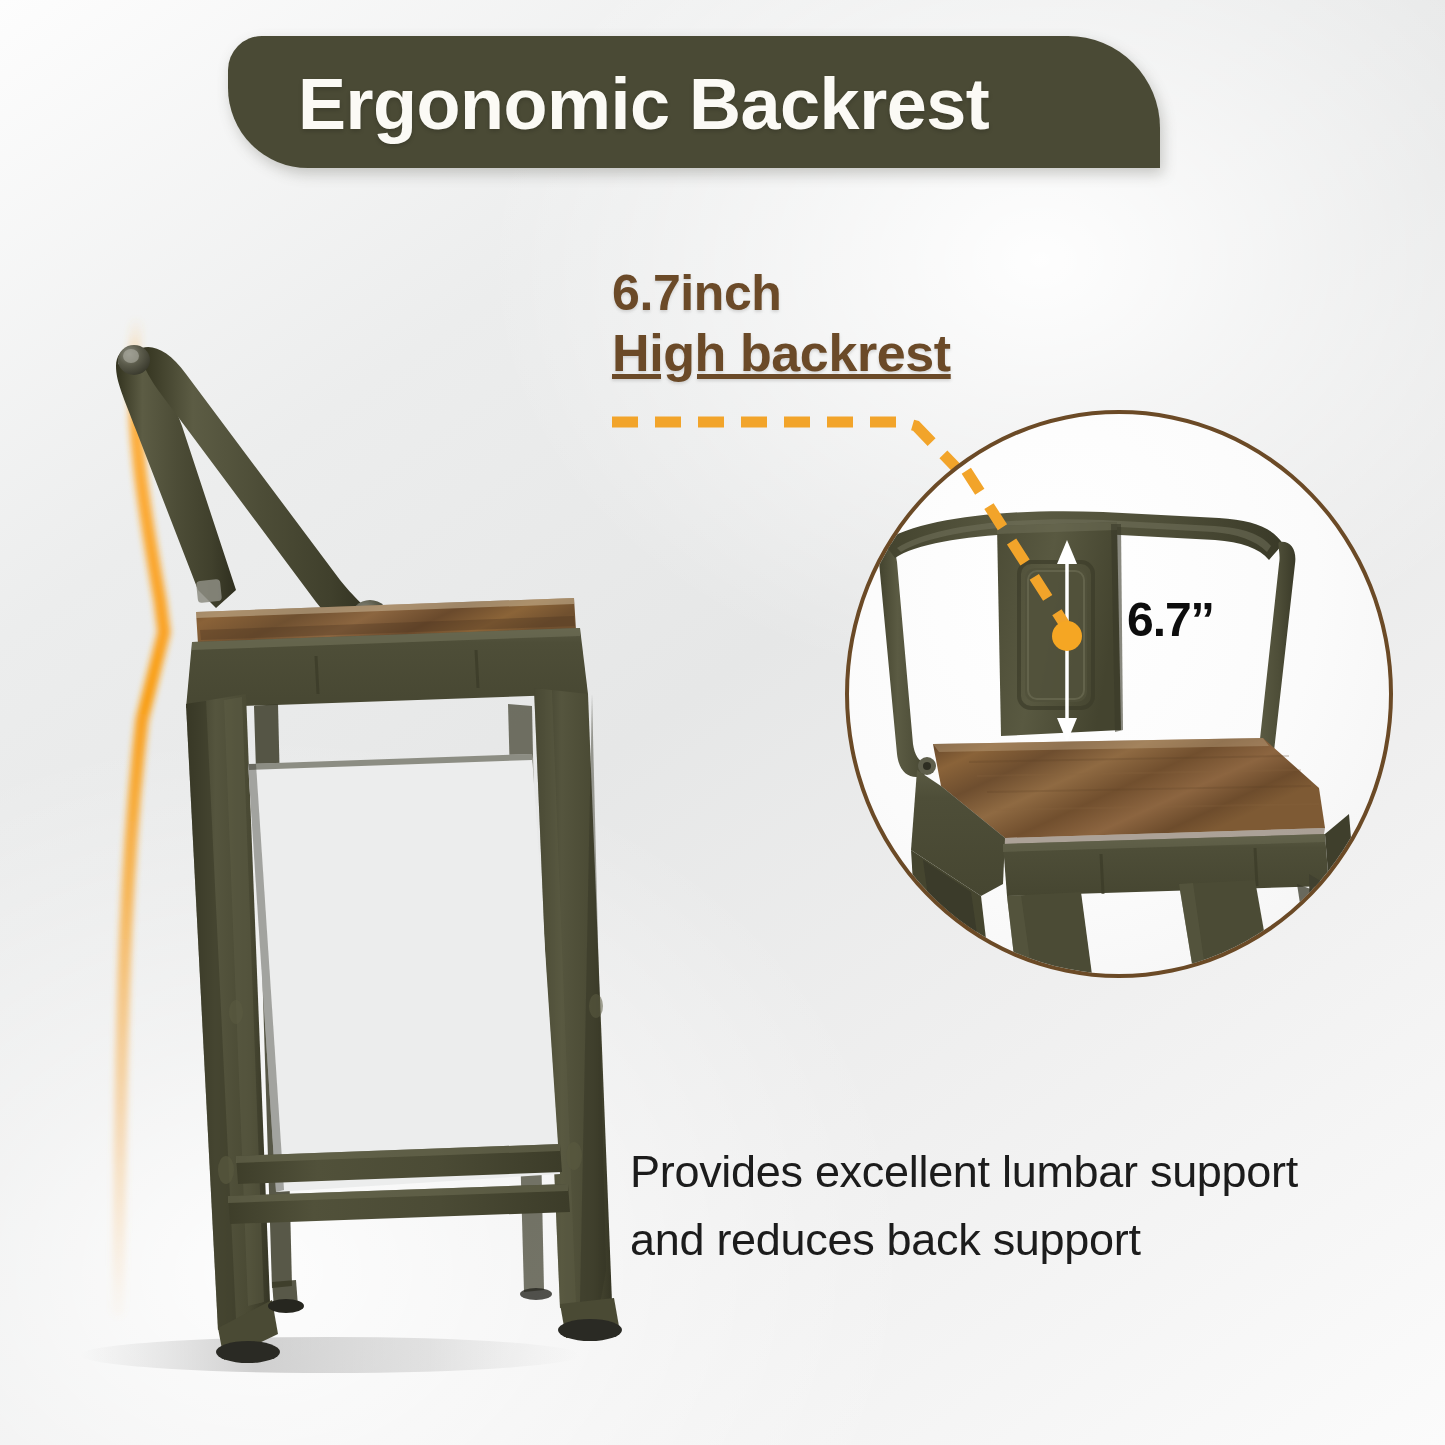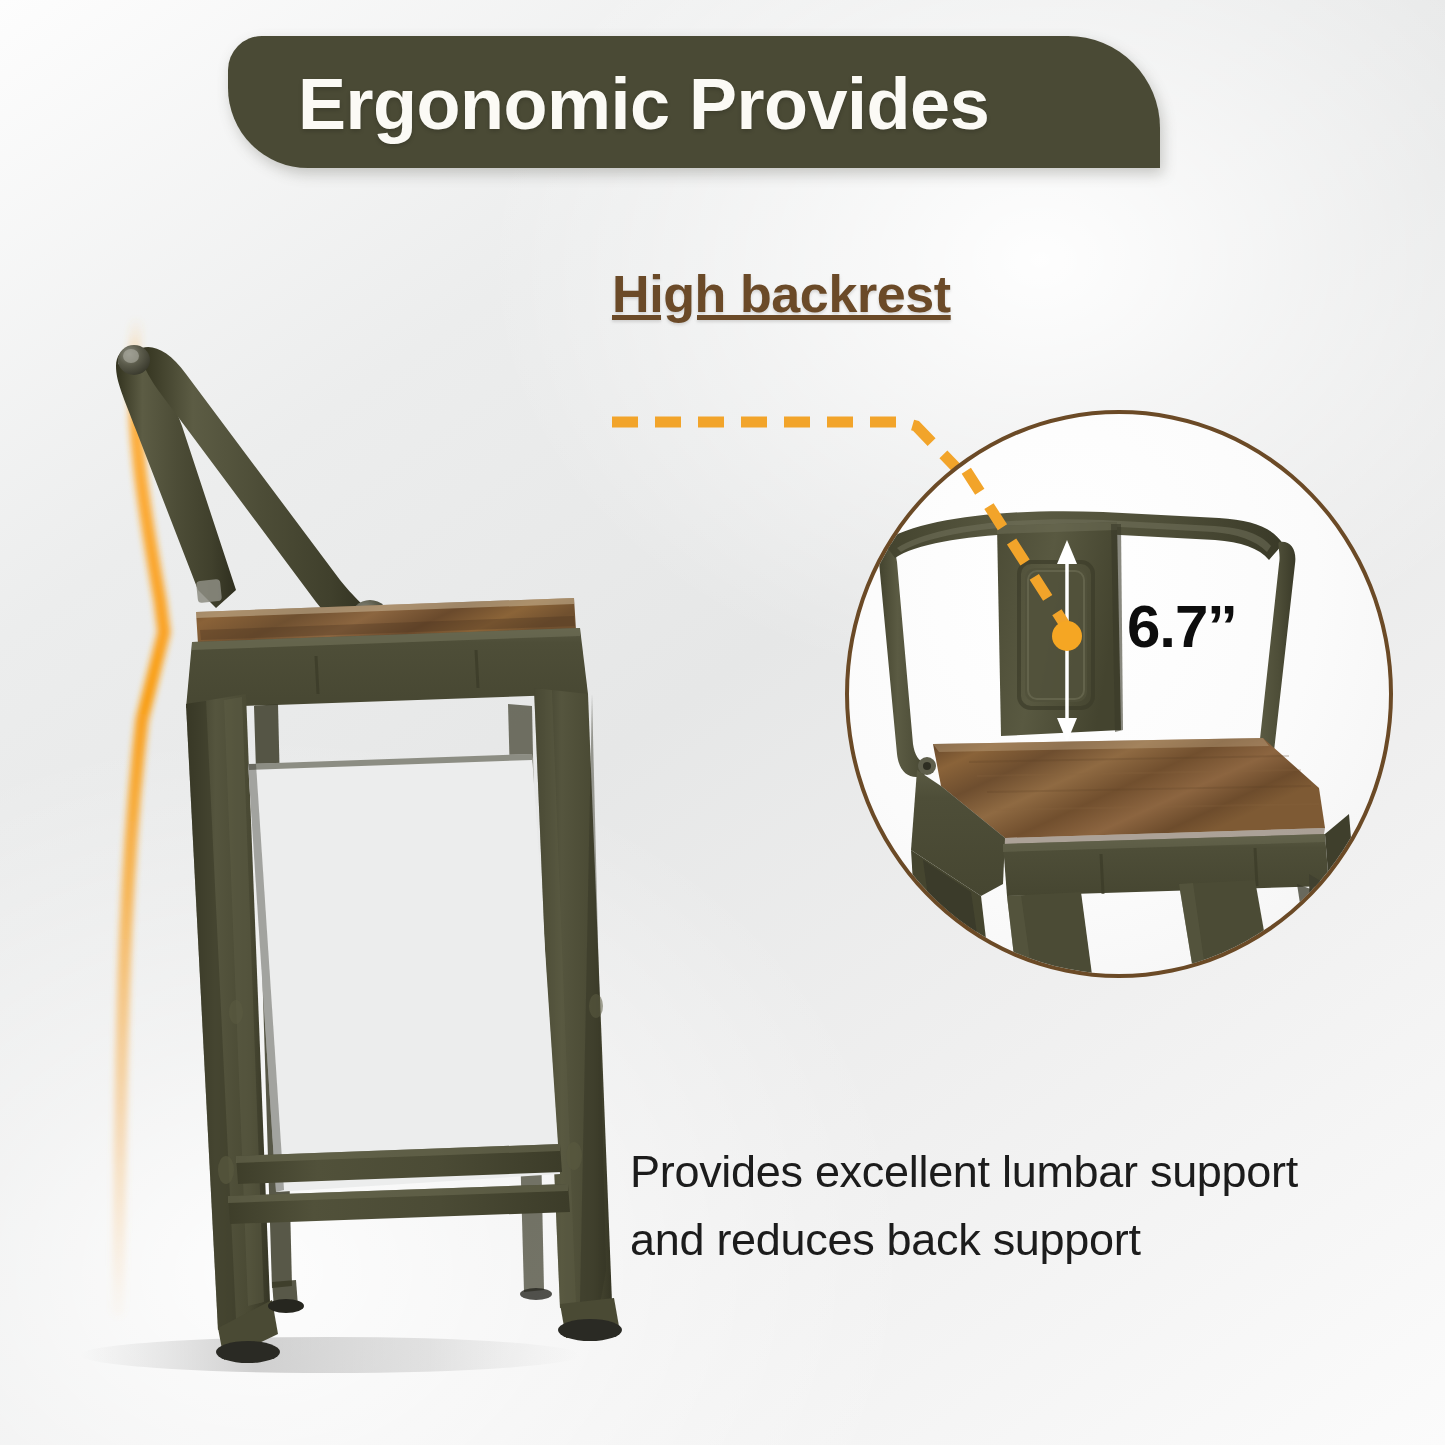--- a/index.html
+++ b/index.html
@@ -87,36 +87,37 @@
     border-radius:50%;
     border:4px solid #6b4a26;
     overflow:hidden;
     background:
       radial-gradient(ellipse at 40% 30%, #ffffff 0%, #fbfbfb 55%, #f2f2f2 100%);
   }
   #inset-svg { position:absolute; left:0; top:0; width:548px; height:568px; }
   #inset-dim {
     position:absolute;
     left:278px; top:178px;
-    font-size:60px;
+    font-size:48px;
     font-weight:bold;
     color:#0d0d0d;
     letter-spacing:-1px;
     text-shadow:0 2px 3px rgba(255,255,255,0.9);
   }
 </style>
 </head>
 <body>
 
 <div id="stage">
 
   <div id="banner"></div>
-  <div id="banner-title">Ergonomic Provides</div>
+  <div id="banner-title">Ergonomic Backrest</div>
 
   <div id="callout">
+    <div class="l1">6.7inch</div>
     <div class="l2">High backrest</div>
   </div>
 
   <svg id="leader" viewBox="0 0 520 260">
     <path d="M12 28 L302 28 L316 32 L430 150" fill="none" stroke="#f2a42a" stroke-width="11" stroke-linecap="butt" stroke-dasharray="26 17"></path>
   </svg>
 
   <svg id="glow" viewBox="0 0 180 1060">
     <defs>
       <linearGradient id="gl" x1="0" y1="0" x2="0" y2="1">

